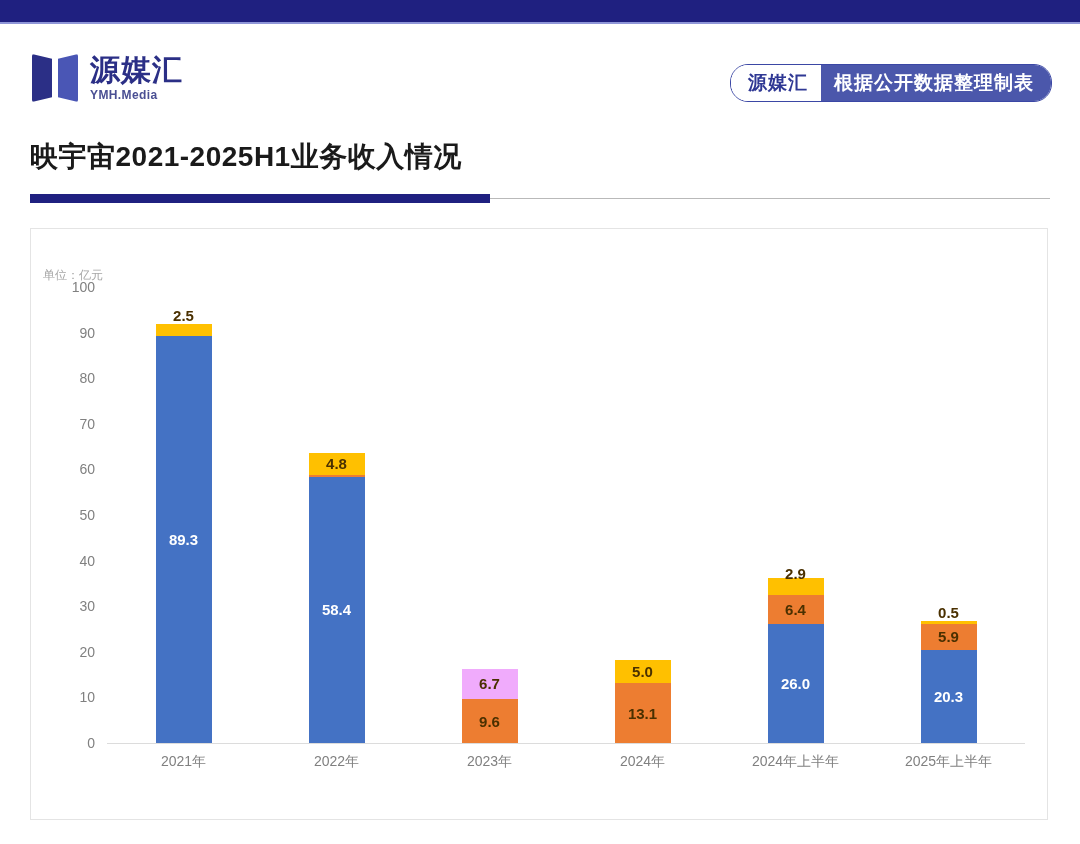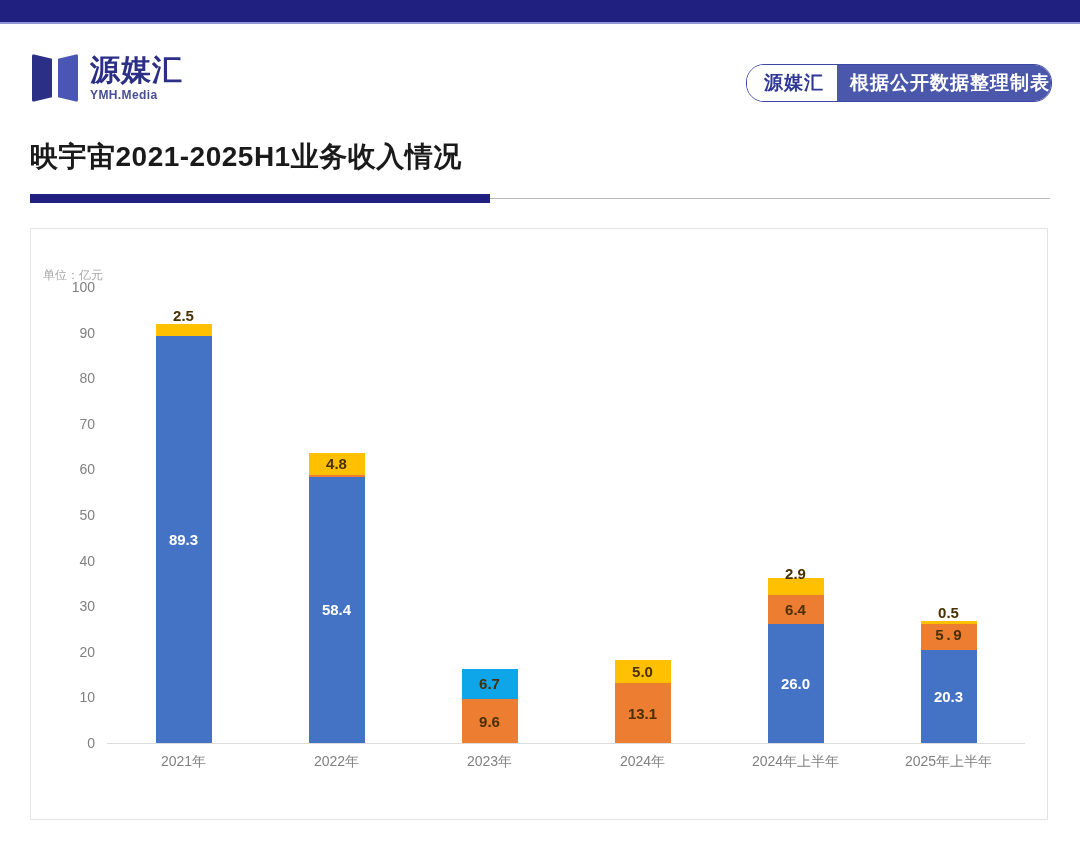--- a/index.html
+++ b/index.html
@@ -107,21 +107,21 @@
     padding: 0 13px 0 17px;
     color: #2f3894;
     font-size: 19px;
     font-weight: 600;
     letter-spacing: 1px;
     background: #ffffff;
   }
   .credit-badge .cb-right {
     display: flex;
     align-items: center;
-    padding: 0 1px 0 13px;
+    padding: 0 17px 0 13px;
     background: #4b57ab;
     color: #ffffff;
     font-size: 19px;
     font-weight: 600;
     letter-spacing: 1px;
   }
 
   
   .page-title {
     position: absolute;
@@ -364,21 +364,21 @@
             <div class="seg" style="height: 21.888px; background: rgb(255, 192, 0);">
               <span class="seg-label on-warm">4.8</span>
             </div>
           </div>
         </div>
         <div class="bar-slot">
           <div class="bar-stack">
             <div class="seg" style="height: 43.776px; background: rgb(237, 125, 49);">
               <span class="seg-label on-warm">9.6</span>
             </div>
-            <div class="seg" style="height: 30.552px; background: #0ea5e9;">
+            <div class="seg" style="height: 30.552px; background: #f0abfc;">
               <span class="seg-label on-warm">6.7</span>
             </div>
           </div>
         </div>
         <div class="bar-slot">
           <div class="bar-stack">
             <div class="seg" style="height: 59.736px; background: rgb(237, 125, 49);">
               <span class="seg-label on-warm">13.1</span>
             </div>
             <div class="seg" style="height: 22.8px; background: rgb(255, 192, 0);">
@@ -397,21 +397,21 @@
             <div class="seg" style="height: 17px; background: rgb(255, 192, 0);">
               <span class="seg-label on-warm floating" style="bottom: 14.224px;">2.9</span>
             </div>
           </div>
         </div>
         <div class="bar-slot">
           <div class="bar-stack">
             <div class="seg" style="height: 92.568px; background: rgb(68, 114, 196);">
               <span class="seg-label on-blue">20.3</span>
             </div>
-            <div class="seg" style="height: 26.904px; background: rgb(237, 125, 49); font-family: Liberation Mono, monospace;">
+            <div class="seg" style="height: 26.904px; background: rgb(237, 125, 49);">
               <span class="seg-label on-warm">5.9</span>
             </div>
             <div class="seg" style="height: 2.28px; background: rgb(255, 192, 0);">
               <span class="seg-label on-warm floating" style="bottom: 3.28px;">0.5</span>
             </div>
           </div>
         </div>
       </div>
     <div class="x-labels">
         <div class="x-label">2021年</div>

